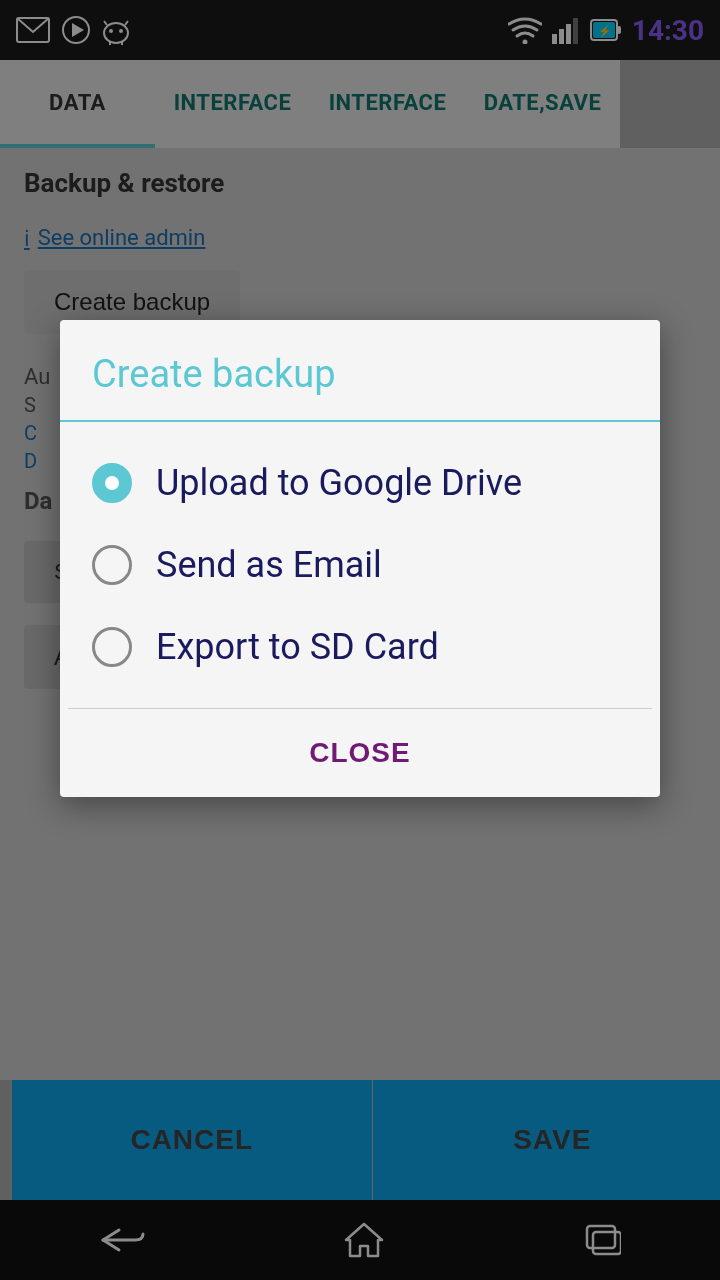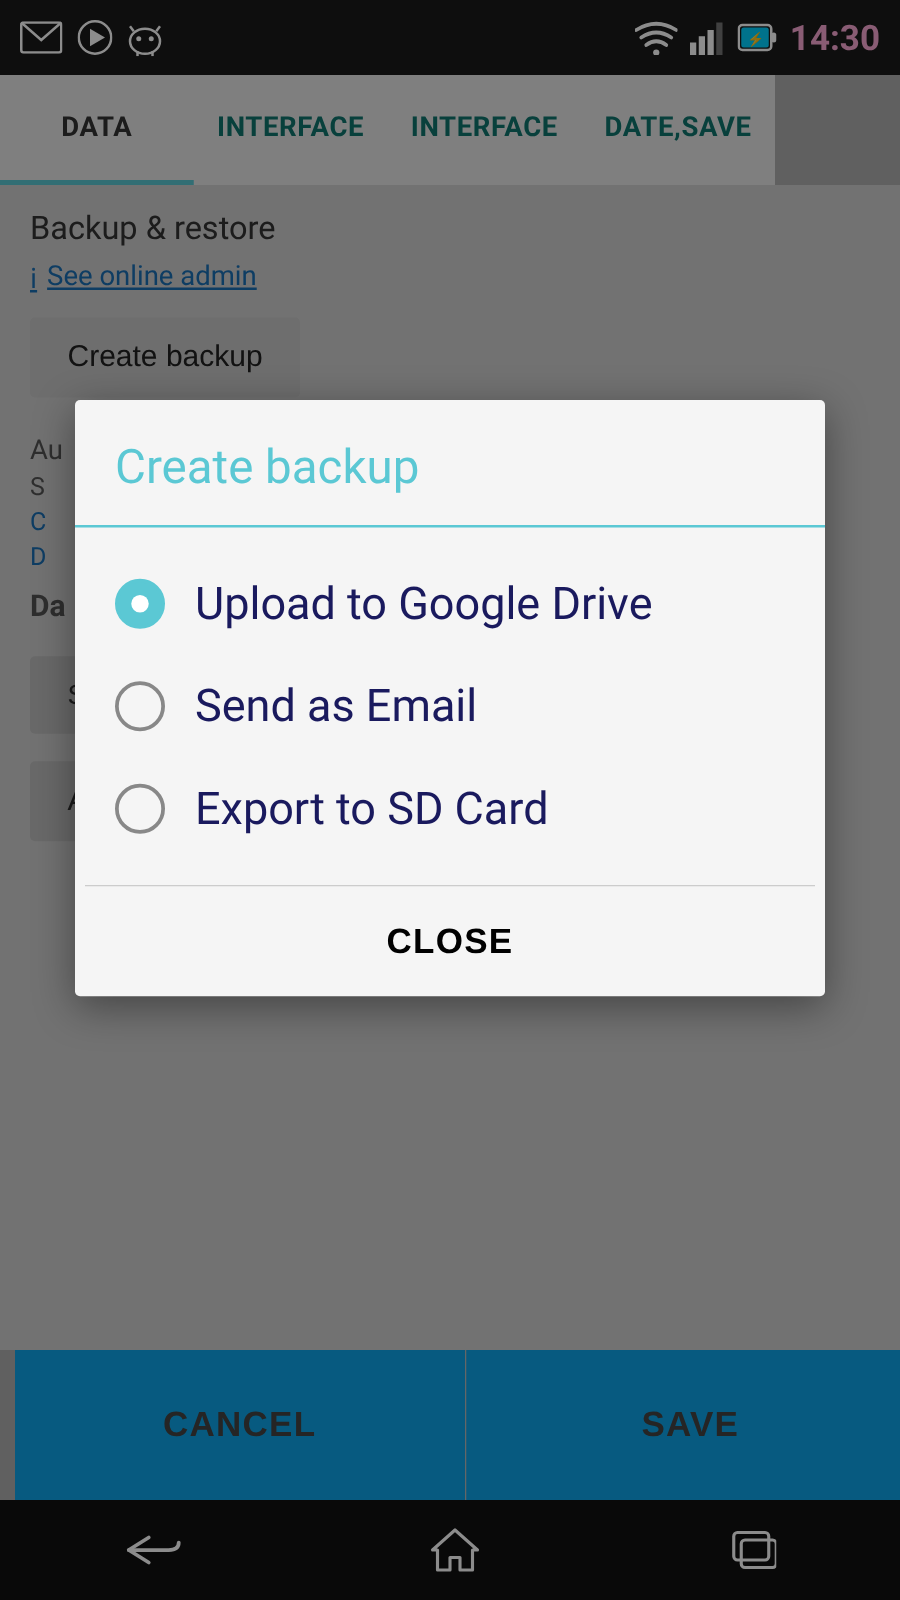--- a/index.html
+++ b/index.html
@@ -33,21 +33,21 @@
     .status-bar-right {
       display: flex;
       align-items: center;
       gap: 10px;
       color: white;
       font-size: 26px;
       font-weight: bold;
     }
     .status-time {
       font-size: 28px;
-      color: #f9a8d4;
+      color: #8b5cf6;
       font-weight: bold;
     }
 
     
     .tab-bar {
       width: 620px;
       height: 88px;
       background: #e8e8e8;
       display: flex;
       align-items: stretch;
@@ -79,23 +79,23 @@
       position: relative;
       overflow: hidden;
     }
 
     
     .settings-section {
       padding: 20px 24px 10px 24px;
     }
     .section-title {
       font-size: 26px;
-      font-weight: normal;
+      font-weight: bold;
       color: #333;
-      margin-bottom: 8px;
+      margin-bottom: 24px;
     }
     .help-link {
       display: flex;
       align-items: center;
       gap: 8px;
       color: #1a6fb5;
       font-size: 22px;
       text-decoration: underline;
       margin-bottom: 18px;
     }
@@ -264,21 +264,21 @@
       height: 1px;
       background: #ccc;
       margin: 0 8px;
     }
     .dialog-close-btn {
       width: 100%;
       padding: 28px;
       text-align: center;
       font-size: 28px;
       font-weight: bold;
-      color: #000000;
+      color: #701a75;
       background: transparent;
       border: none;
       cursor: pointer;
       letter-spacing: 1px;
     }
   </style>
 </head>
 <body>
 
 <div class="status-bar">

